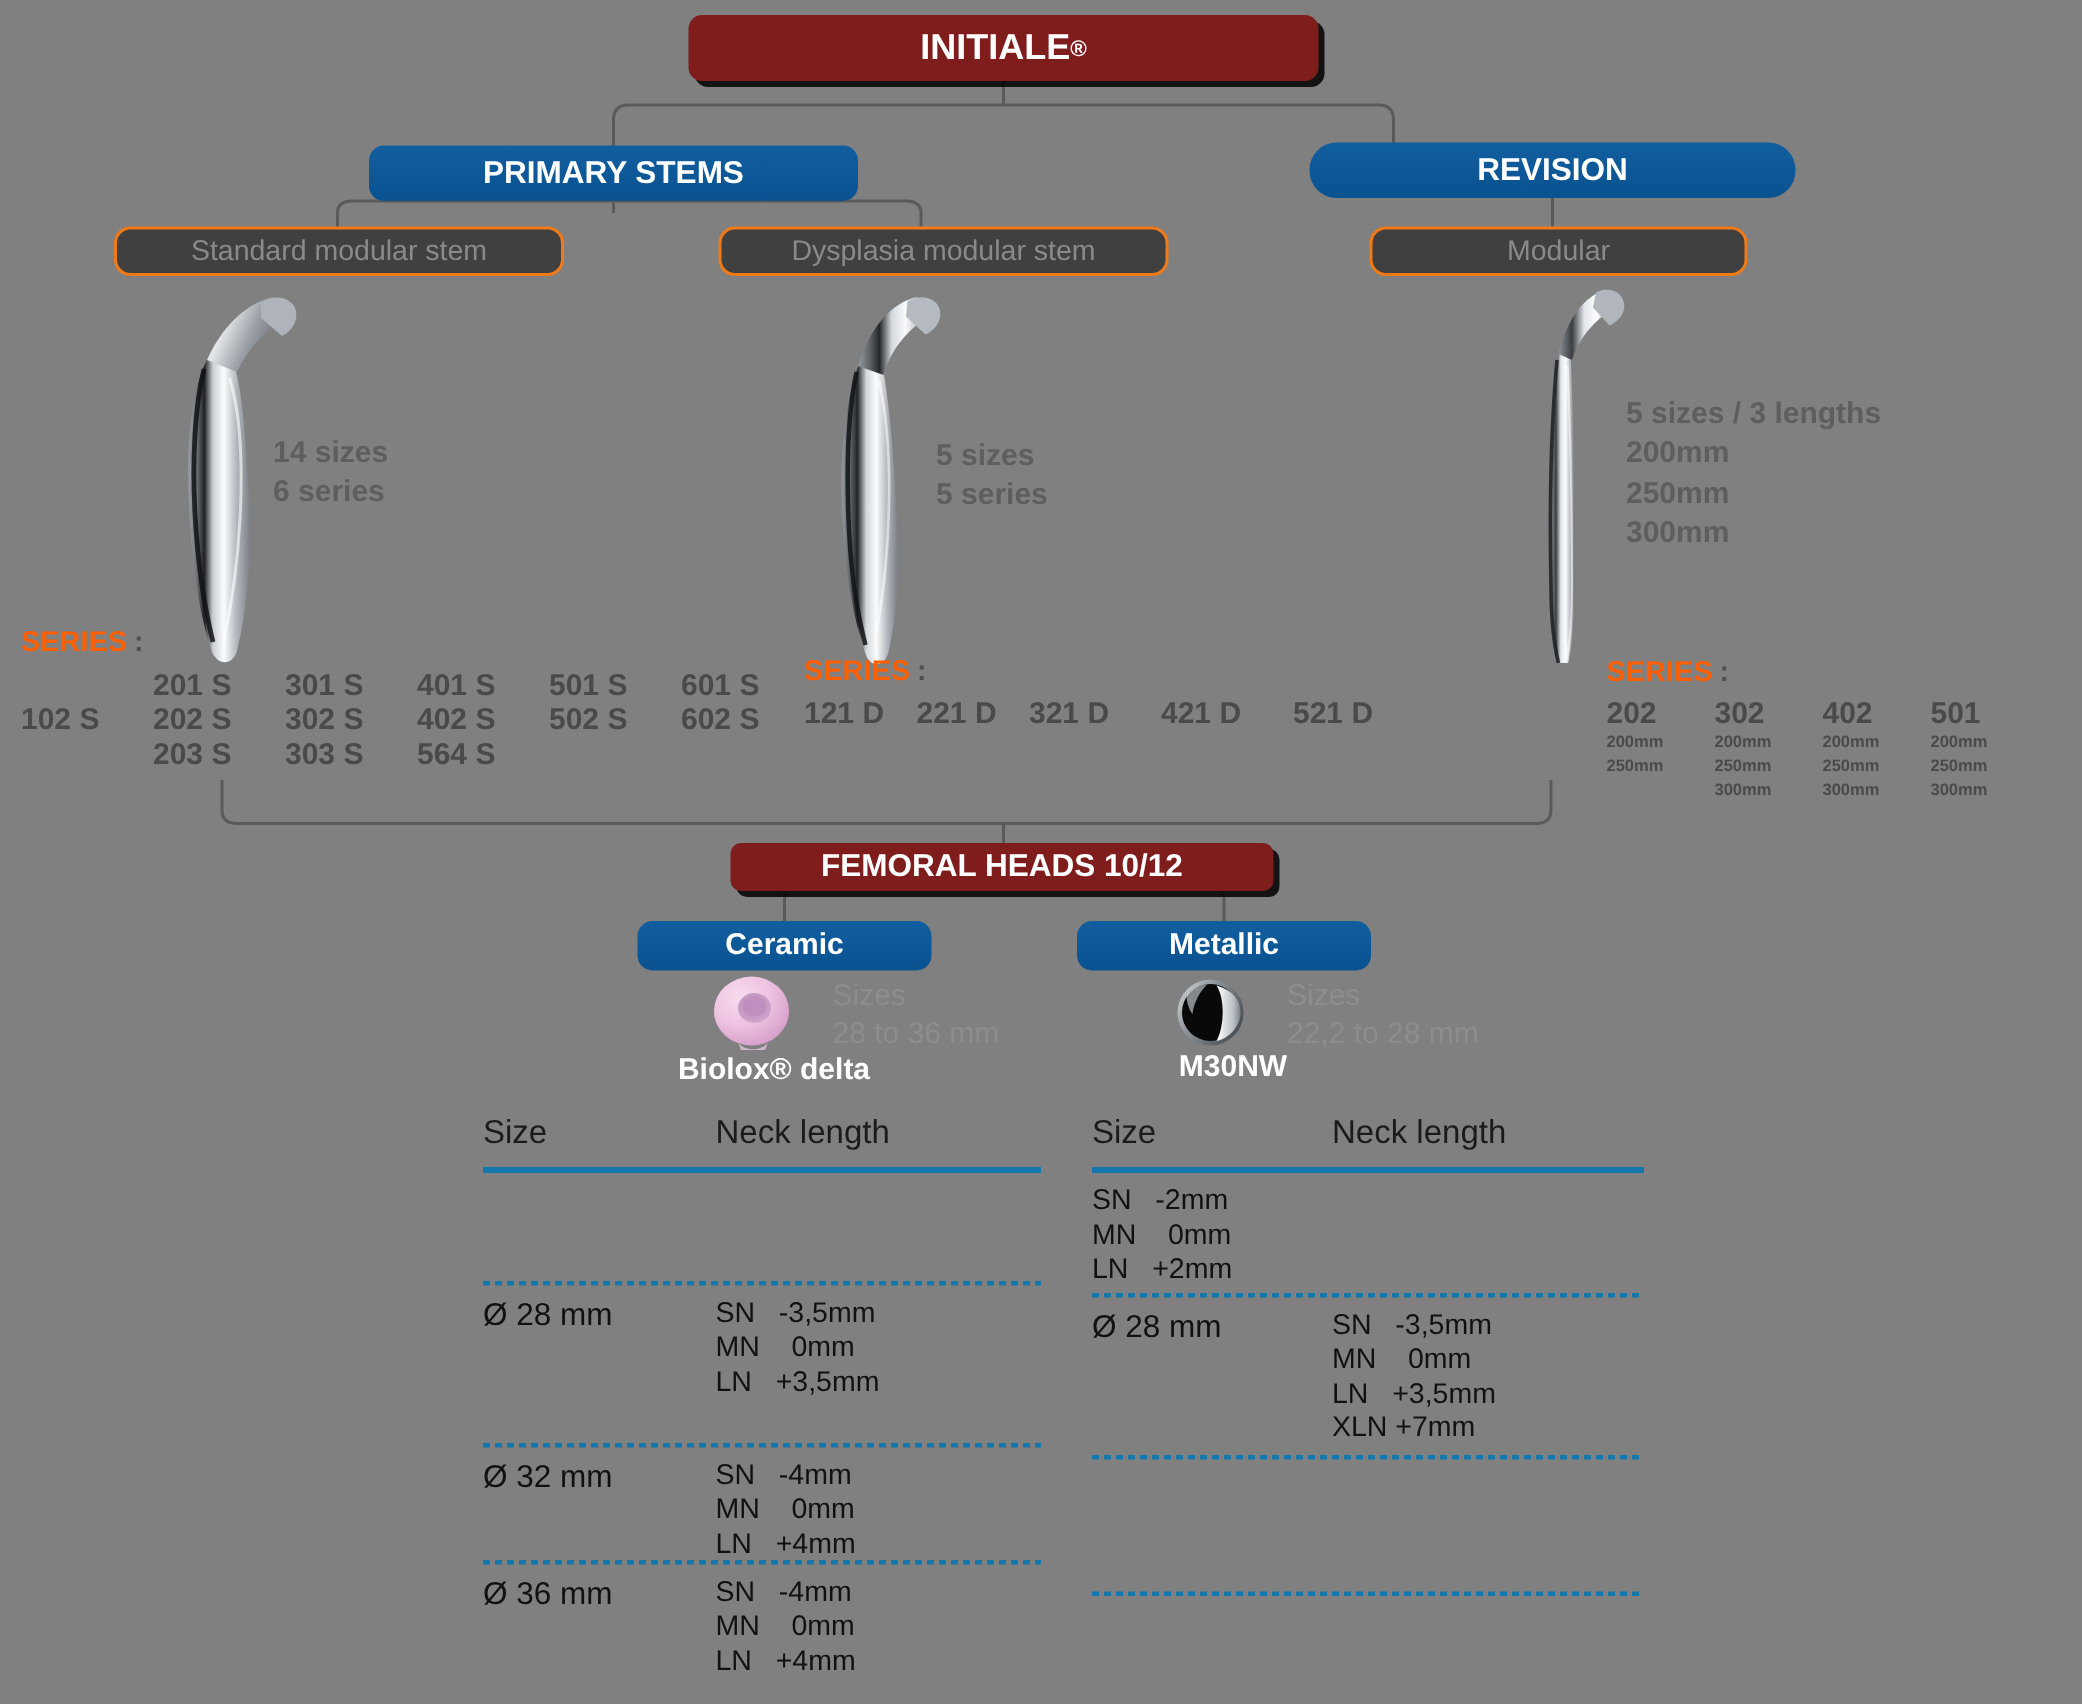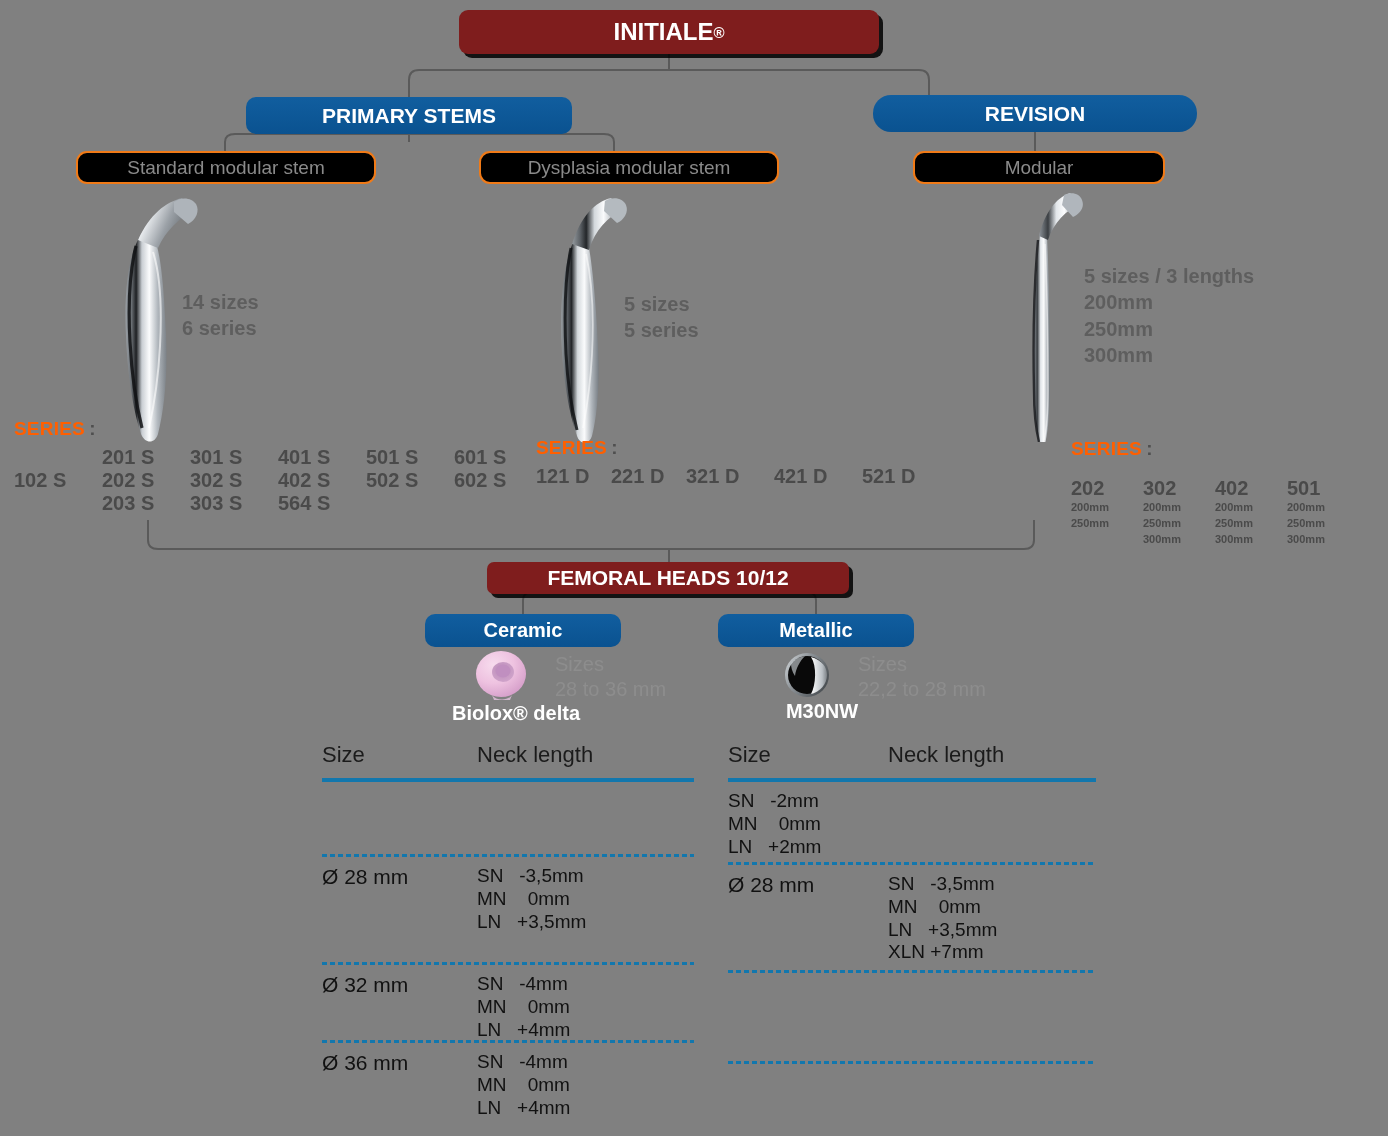--- a/index.html
+++ b/index.html
@@ -27,21 +27,21 @@
     background: #0d5c9e;
     background: linear-gradient(#115e9f, #0a5290);
     color: #ffffff;
     font-weight: bold;
     text-align: center;
     border-radius: 10px;
     display: flex; align-items: center; justify-content: center;
   }
   
   .box-white {
-    background: #000000;
+    background: #404040;
     border: 2.5px solid #f07a17;
     border-radius: 11px;
     color: #8a8a8a;
     text-align: center;
     display: flex; align-items: center; justify-content: center;
   }
 
   .note { color: #5e5e5e; font-weight: bold; line-height: 1.32; }
   .series-label { color: #ff5f00; font-weight: bold; font-size: 19px; letter-spacing: .2px; }
   .series-colon { color: #4f4f4f; font-weight: bold; font-size: 19px; }
@@ -233,21 +233,21 @@
   <div class="code" style="width:75px;">221 D</div>
   <div class="code" style="width:88px;">321 D</div>
   <div class="code" style="width:88px;">421 D</div>
   <div class="code" style="width:88px;">521 D</div>
 </div>
 
 <div class="abs" style="left:1071px; top:438px;">
   <span class="series-label">SERIES</span>
   <span class="series-colon">:</span>
 </div>
-<div class="abs" style="left:1071px; top:465px; display:flex;margin-top:12px;">
+<div class="abs" style="left:1071px; top:465px; display:flex;">
   <div style="width:72px;">
     <div class="code">202</div>
     <div class="lencode">200mm</div>
     <div class="lencode">250mm</div>
   </div>
   <div style="width:72px;">
     <div class="code">302</div>
     <div class="lencode">200mm</div>
     <div class="lencode">250mm</div>
     <div class="lencode">300mm</div>

